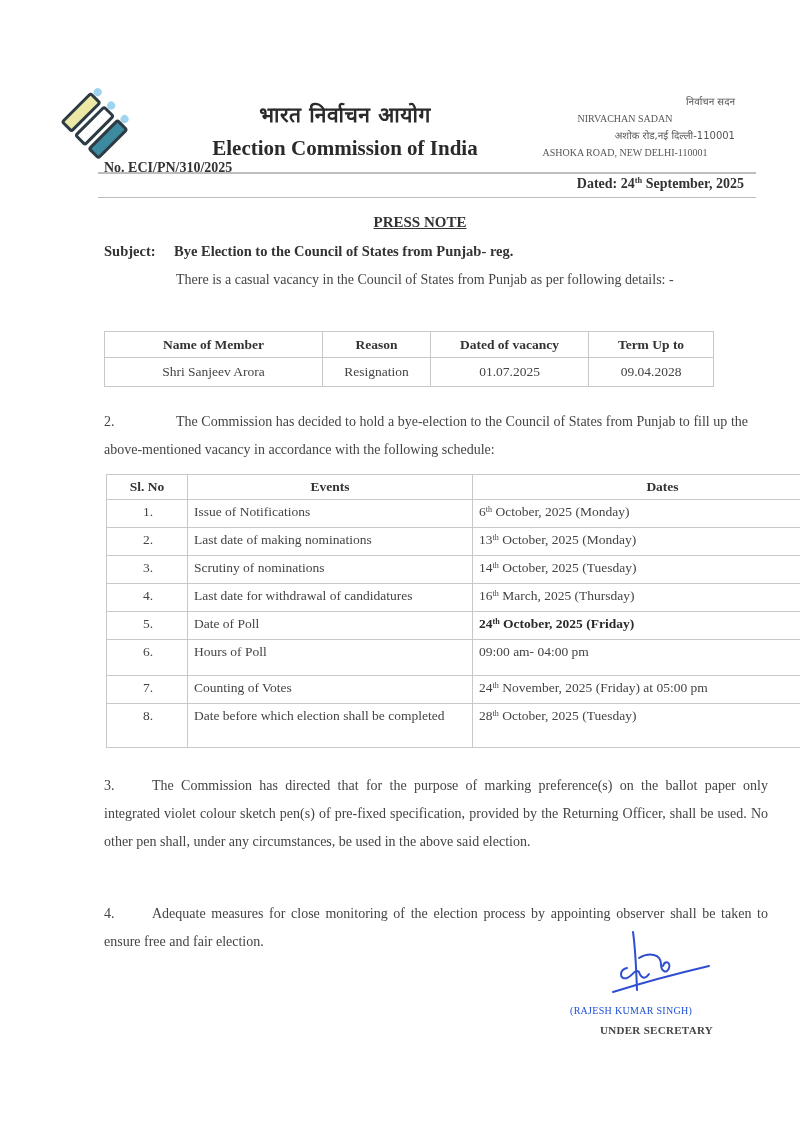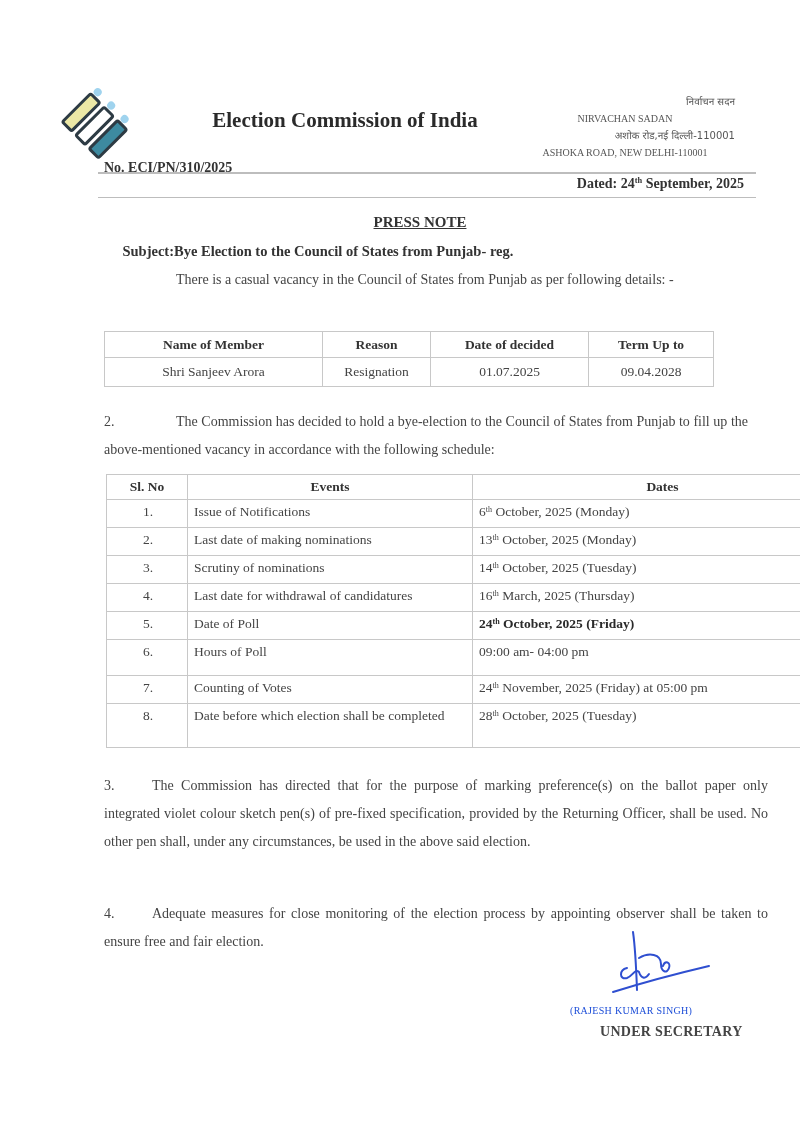--- a/index.html
+++ b/index.html
@@ -17,21 +17,21 @@
 
   .rule { position: absolute; left: 98px; width: 658px; height: 0; border-top: 2px solid #bdbdbd; }
   .rule.top { top: 172px; }
   .rule.bottom { top: 197px; border-top-width: 1px; }
   .ref-no { position: absolute; left: 104px; top: 160px; font-size: 14px; font-weight: bold; color: #333; }
   .dated { position: absolute; right: 56px; top: 176px; font-size: 14px; font-weight: bold; color: #333; }
   sup { font-size: 0.6em; vertical-align: 0.55em; line-height: 0; }
 
   .press-note { position: absolute; left: 0; width: 840px; top: 214px; text-align: center; font-size: 15px; font-weight: bold; text-decoration: underline; color: #333; }
   .subject { position: absolute; left: 104px; top: 243px; font-size: 14.5px; font-weight: bold; color: #333; }
-  .subject .label { display: inline-block; width: 70px; text-align: right; }
+  .subject .label { display: inline-block; width: 70px; }
 
   .para { position: absolute; left: 104px; width: 644px; font-size: 14px; color: #444; line-height: 28px; text-align: justify; }
   .para .indent { display: inline-block; width: 72px; }
   .para1 { top: 266px; }
   .para2 { top: 408px; }
   .para3 { top: 772px; width: 664px; }
   .para4 { top: 900px; width: 664px; }
 
   table { border-collapse: collapse; position: absolute; font-size: 13.5px; color: #444; }
   td, th { border: 1px solid #c8c8c8; }
@@ -45,39 +45,40 @@
   .schedule td.sl { text-align: center; width: 66px; padding-left: 8px; }
   .schedule td.ev { width: 264px; }
   .schedule tr.r1 td, .schedule tr.r2 td, .schedule tr.r3 td, .schedule tr.r4 td, .schedule tr.r5 td { height: 24px; }
   .schedule tr.r6 td { height: 32px; }
   .schedule tr.r7 td { height: 24px; }
   .schedule tr.r8 td { height: 40px; }
   .bold { font-weight: bold; color: #2a2a2a; }
 
   .signature { position: absolute; left: 605px; top: 928px; width: 110px; height: 75px; }
   .signatory { position: absolute; left: 570px; top: 1005px; font-size: 10px; font-weight: normal; color: #1d4ed8; letter-spacing: 0.3px; }
-  .designation { position: absolute; left: 600px; top: 1024px; font-size: 14px; font-weight: bold; color: #444; letter-spacing: 0.3px; }
+  .designation { position: absolute; left: 600px; top: 1024px; font-size: 11px; font-weight: bold; color: #444; letter-spacing: 0.3px; }
 </style>
 </head>
 <body>
 
 <div class="page">
 
   <svg class="logo" viewBox="0 0 90 80">
     <g transform="rotate(-45 45 40)">
       <rect x="22" y="14" width="40" height="13" rx="2" fill="#ece8a6" stroke="#2d3b44" stroke-width="3"></rect>
       <rect x="22" y="33" width="40" height="13" rx="2" fill="#ffffff" stroke="#2d3b44" stroke-width="3"></rect>
       <rect x="22" y="52" width="40" height="13" rx="2" fill="#3d8aa0" stroke="#2d3b44" stroke-width="3"></rect>
       <circle cx="68" cy="18" r="4" fill="#9fd3ee"></circle>
       <circle cx="68" cy="37" r="4" fill="#9fd3ee"></circle>
       <circle cx="68" cy="56" r="4" fill="#9fd3ee"></circle>
     </g>
   </svg>
 
   <div class="title-block">
+    <div class="title-hi">भारत निर्वाचन आयोग</div>
     <div class="title-en">Election Commission of India</div>
   </div>
 
   <div class="address">
     <div class="hi">निर्वाचन सदन</div>
     <div>NIRVACHAN SADAN</div>
     <div class="hi">अशोक रोड,नई दिल्ली-110001</div>
     <div>ASHOKA ROAD, NEW DELHI-110001</div>
   </div>
 
@@ -92,21 +93,21 @@
     <span class="label">Subject:</span><span>Bye Election to the Council of States from Punjab- reg.</span>
   </div>
 
   <div class="para para1"><span class="indent"></span><span>There is  a casual vacancy in the Council of States from Punjab as per following details: -</span></div>
 
   <table class="vacancy">
     <tbody>
         <tr>
       <th style="width:215px">Name of Member</th>
       <th style="width:105px">Reason</th>
-      <th style="width:155px">Date of decided</th>
+      <th style="width:155px">Dated of vacancy</th>
       <th>Term Up to</th>
     </tr>
     <tr>
       <td>Shri Sanjeev Arora</td>
       <td>Resignation</td>
       <td>01.07.2025</td>
       <td>09.04.2028</td>
     </tr>
   </tbody>
     </table>

